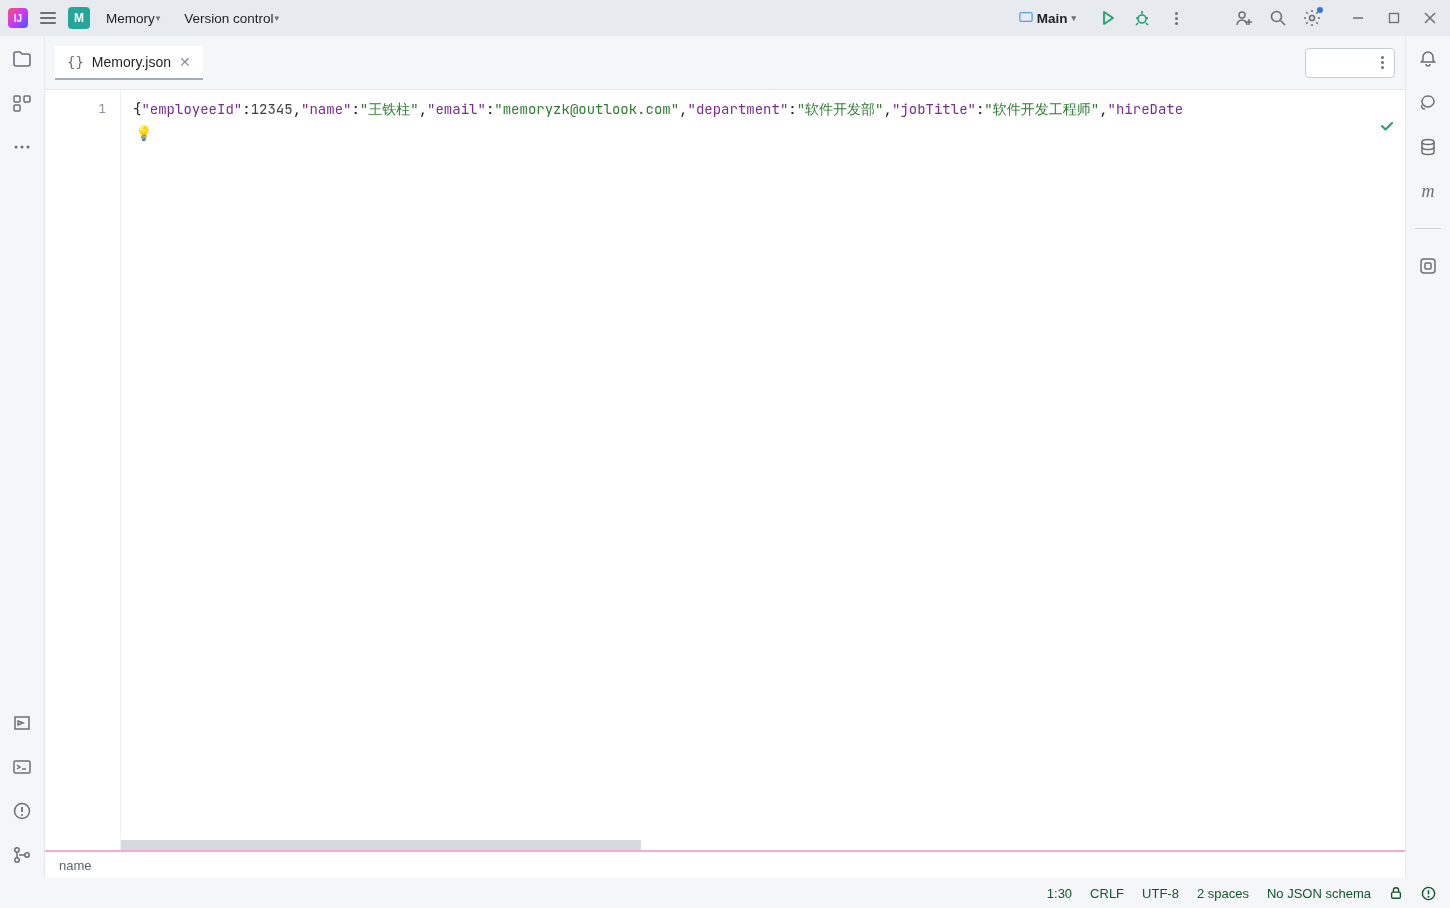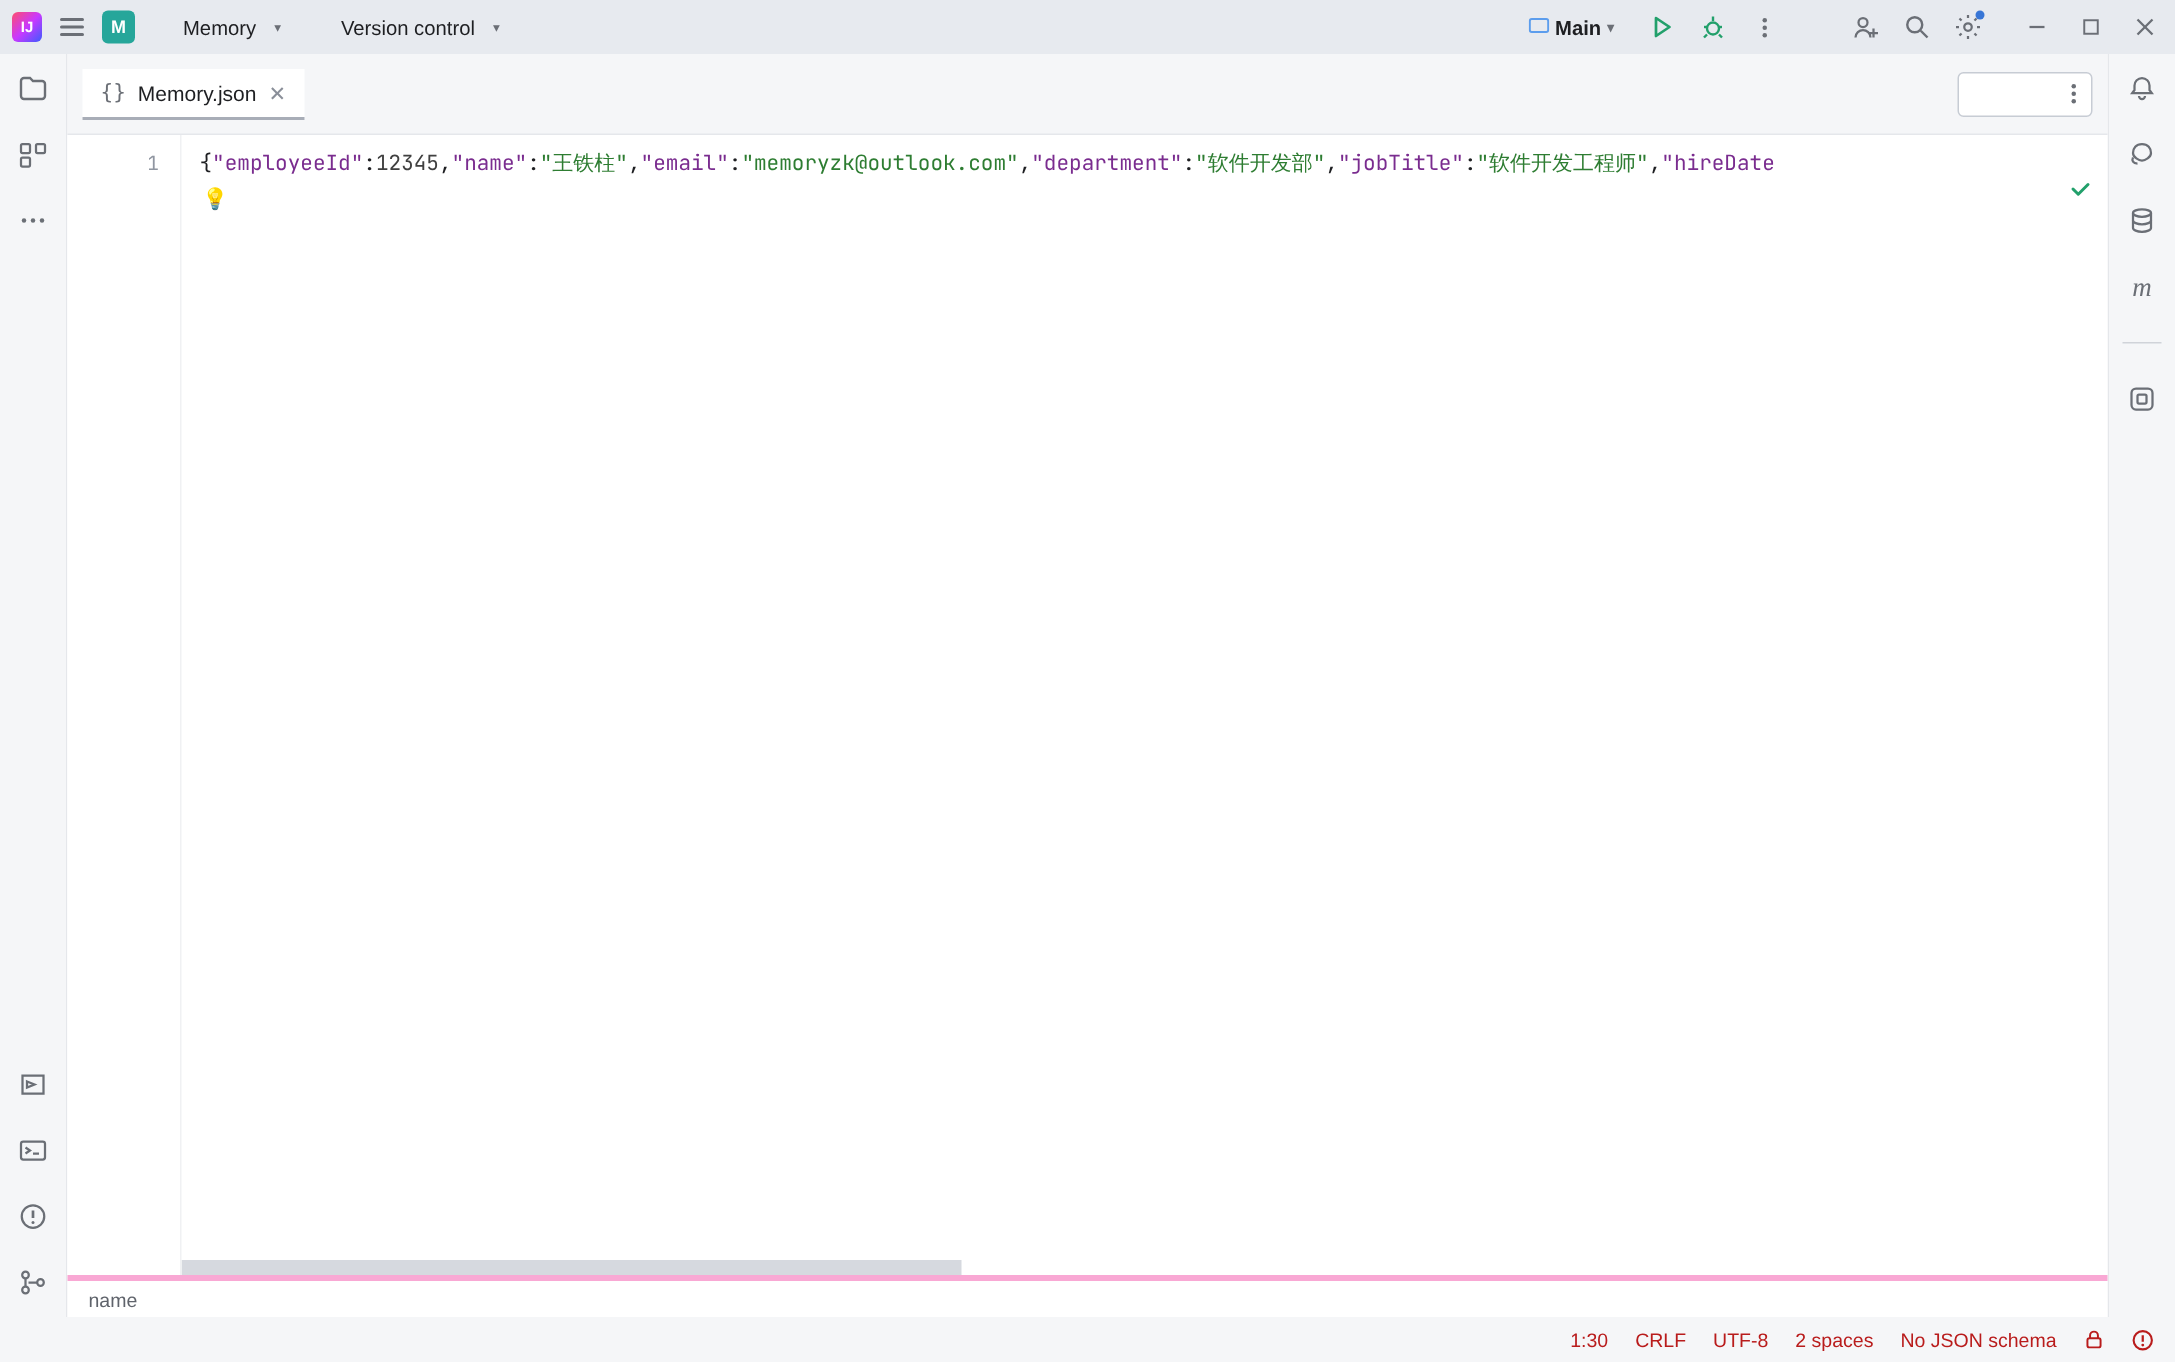--- a/index.html
+++ b/index.html
@@ -32,22 +32,22 @@
   color: #fff; font-size: 10px; font-weight: bold;
 }
 .hamburger-icon { display:flex; flex-direction:column; gap:3px; cursor:pointer; padding:4px; }
 .hamburger-icon span { width:16px; height:2px; background:#6b6f76; border-radius:1px; }
 .project-badge {
   width: 22px; height: 22px; background:#26a69a; color:#fff;
   display:flex; align-items:center; justify-content:center;
   border-radius:4px; font-size:12px; font-weight:600;
 }
 .menu-item {
-  display:flex; align-items:center; gap:12px; padding:4px 8px;
-  color:#1e1f22; font-size:13.5px; cursor:pointer;margin-left:16px;
+  display:flex; align-items:center; gap:1px; padding:4px 8px;
+  color:#1e1f22; font-size:13.5px; cursor:pointer;
 }
 .chevron-down { font-size:9px; color:#6b6f76; }
 .run-config { display:flex; align-items:center; gap:4px; padding:3px 8px; font-size:13.5px; color:#1e1f22; }
 .run-config .box-icon { color:#5c9ded; }
 .icon-btn { width:20px; height:20px; display:flex; align-items:center; justify-content:center; cursor:pointer; color:#6b6f76; }
 .icon-btn.run svg { color:#22a06b; }
 .icon-btn.debug svg { color:#22a06b; }
 .icon-btn.settings { position:relative; }
 .icon-btn.settings::after { content:''; position:absolute; top:-1px; right:-1px; width:6px; height:6px; background:#3876d6; border-radius:50%; }
 .dots-v { display:flex; flex-direction:column; gap:2px; }
@@ -92,29 +92,29 @@
 .code-area { flex:1; padding:10px 12px 0 12px; font-family:"JetBrains Mono",Consolas,monospace; font-size:14px; white-space:pre; overflow:hidden; position:relative; }
 .code-area .lightbulb { position:absolute; left:14px; top:34px; color:#ffb300; font-size:14px; }
 .check-icon { position:absolute; right:10px; top:10px; color:#22a06b; }
 .tok-punc { color:#1e1f22; }
 .tok-key { color:#7a2c8f; }
 .tok-num { color:#404040; }
 .tok-str { color:#2e7d32; }
 .scroll-thumb { position:absolute; bottom:0; left:0; height:10px; background:#d6d9df; width:520px; }
 
 
-.breadcrumb { height:28px; padding:0 14px; display:flex; align-items:center; font-size:13px; color:#5f636b; background:#fff; border-top:4px solid #f9a8d4; }
+.breadcrumb { height:28px; padding:0 14px; display:flex; align-items:center; font-size:13px; color:#5f636b; background:#fff; border-top:2px solid #f9a8d4; }
 
 
 .bottom-tabs { height:40px; display:flex; align-items:center; gap:26px; padding:0 22px; background:#fff; border-top:1px solid #e5e7eb; font-size:14px; }
 .bottom-tab { padding:8px 2px; color:#1e1f22; cursor:pointer; }
 .bottom-tab.active { border-bottom:2px solid #3876d6; }
 
 
-.status-bar { height:30px; background:#f5f6f8; display:flex; align-items:center; justify-content:flex-end; gap:18px; padding:0 14px; font-size:13px; color:#b91c1c; }
+.status-bar { height:30px; background:#f5f6f8; display:flex; align-items:center; justify-content:flex-end; gap:18px; padding:0 14px; font-size:13px; color:#14532d; }
 .status-bar .item { display:flex; align-items:center; gap:6px; }
 </style>
 </head>
 <body>
 
 <div class="top-toolbar">
   <div class="logo-icon">IJ</div>
   <div class="hamburger-icon">
     <span></span>
       <span></span>

